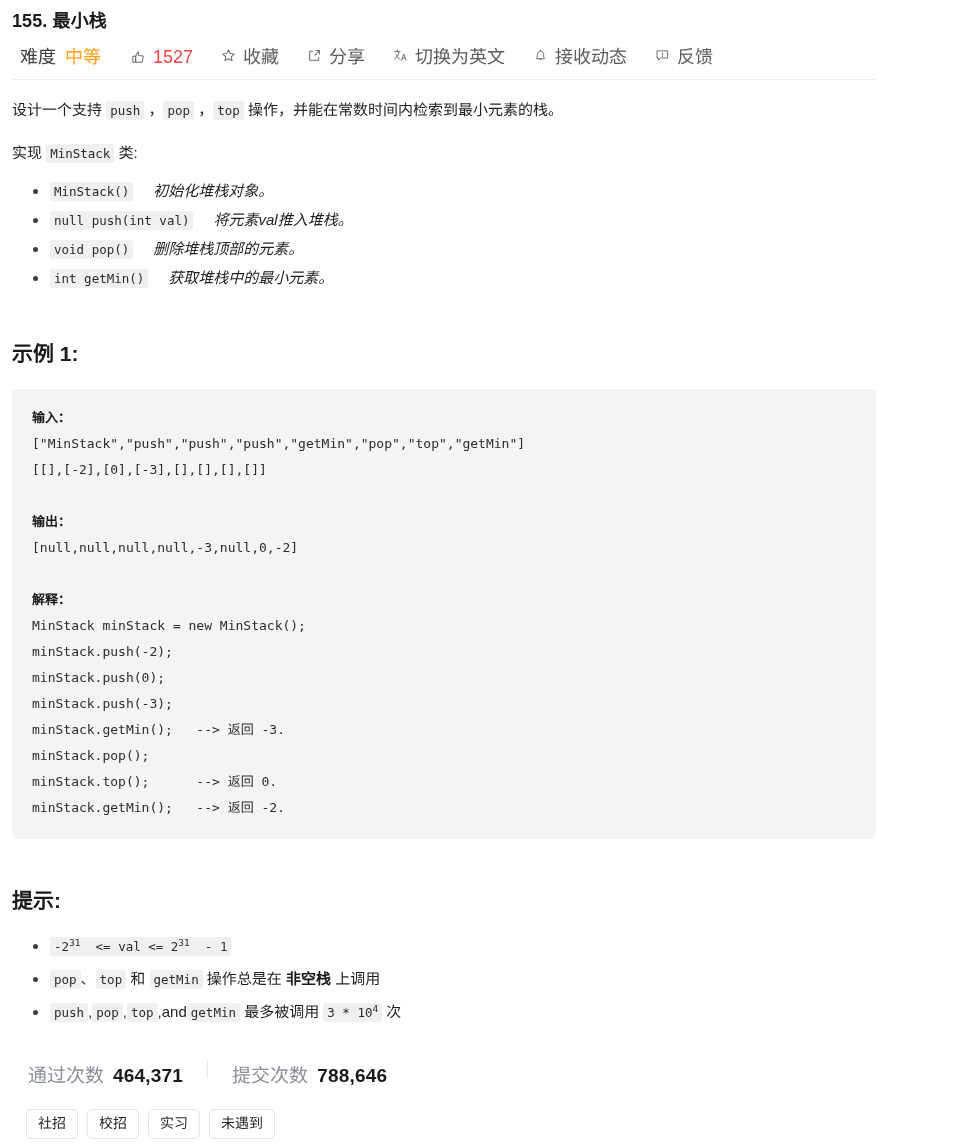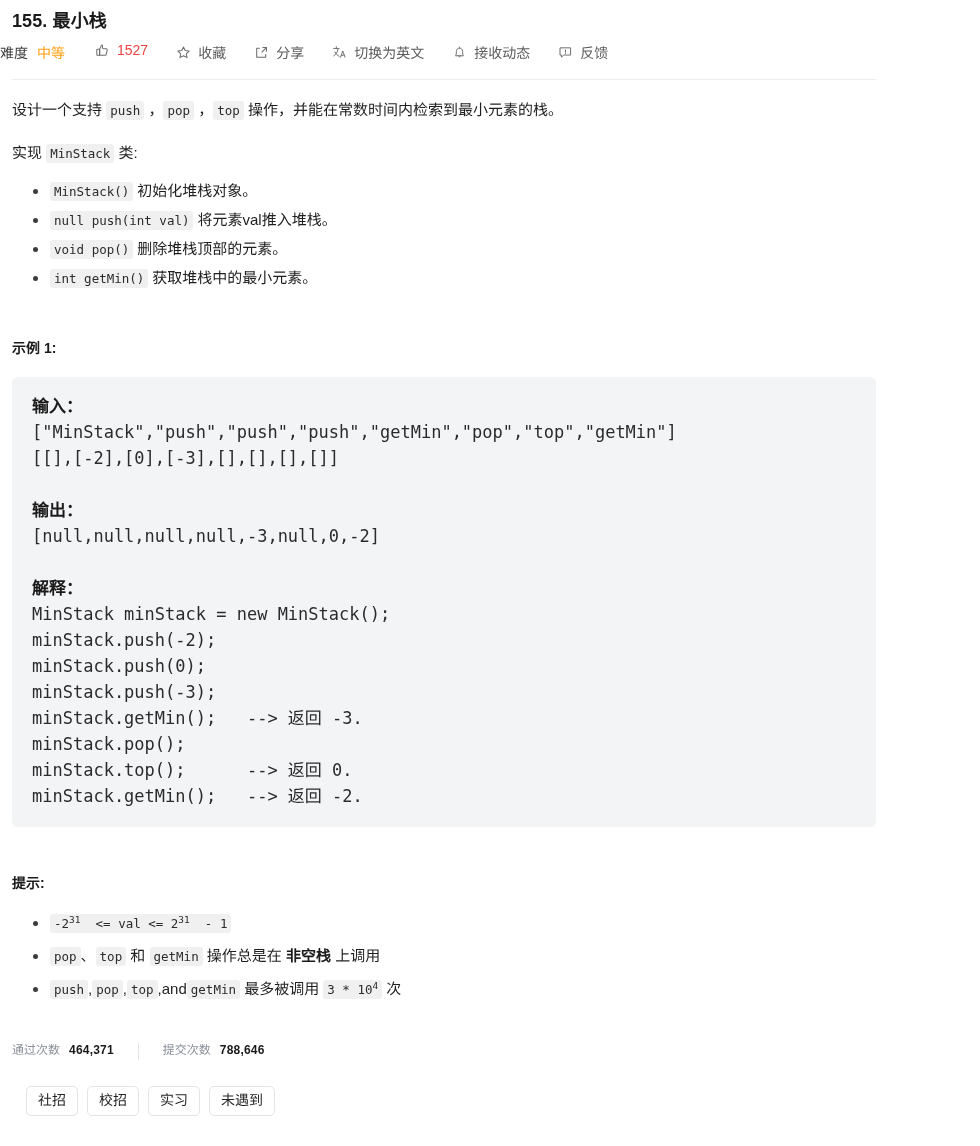--- a/index.html
+++ b/index.html
@@ -27,24 +27,24 @@
     font-size: 18px;
     font-weight: 700;
     color: #1a1a1a;
     padding: 8px 0 0 12px;
     margin: 0;
     line-height: 26px;
     letter-spacing: 0.1px;
   }
   .toolbar {
     display: flex;
-    align-items: flex-start;
-    padding: 8px 0 0 0;
+    align-items: flex-end;
+    padding: 8px 0 0 20px;
     height: 26px;
-    font-size: 14px;
+    font-size: 18px;
     color: #5c5c5c;
   }
   .tool {
     display: flex;
     align-items: center;
     margin-right: 28px;
     white-space: nowrap;
     cursor: pointer;
   }
   .tool .lbl { margin-left: 7px; }
@@ -105,37 +105,37 @@
   ul.bullets li:before {
     content: "";
     position: absolute;
     left: -17px;
     top: 10px;
     width: 5px;
     height: 5px;
     border-radius: 50%;
     background: #3c3c3c;
   }
-  ul.bullets li .txt { margin-left: 4px; }
+  ul.bullets li .txt { margin-left: 20px; font-style: italic; }
 
   h4.section {
-    font-size: 14px;
+    font-size: 21px;
     font-weight: 700;
     color: #1a1a1a;
     margin: 47px 0 0 0;
   }
   h4.section.hints { margin-top: 45px; }
 
   pre.codeblock {
     background: #f3f4f6;
     border-radius: 6px;
     margin: 18px 0 0 0;
     padding: 16px 18px 18px 20px;
     font-family: "DejaVu Sans Mono", "Liberation Mono", monospace;
-    font-size: 17px;
+    font-size: 13px;
     line-height: 26px;
     color: #2b2b2b;
     white-space: pre;
     overflow: hidden;
   }
   pre.codeblock b { font-weight: 700; color:#1a1a1a; }
   pre.codeblock .blank { display:block; height: 26px; }
 
   ul.hintlist {
     margin: 16px 0 0 0;
@@ -157,23 +157,23 @@
     width: 5px;
     height: 5px;
     border-radius: 50%;
     background: #3c3c3c;
   }
   ul.hintlist li b { font-weight: 700; color:#1a1a1a; }
 
   
   .stats {
     display: flex;
-    align-items: flex-end;
-    margin: 36px 0 0 0;
-    font-size: 12px;
+    align-items: flex-start;
+    margin: 36px 0 0 16px;
+    font-size: 19px;
     height: 22px;
   }
   .stat-label { color: #8a8f99; }
   .stat-value {
     font-weight: 700;
     color: #1a1a1a;
     margin-left: 9px;
     letter-spacing: 0.2px;
   }
   .vsep {

